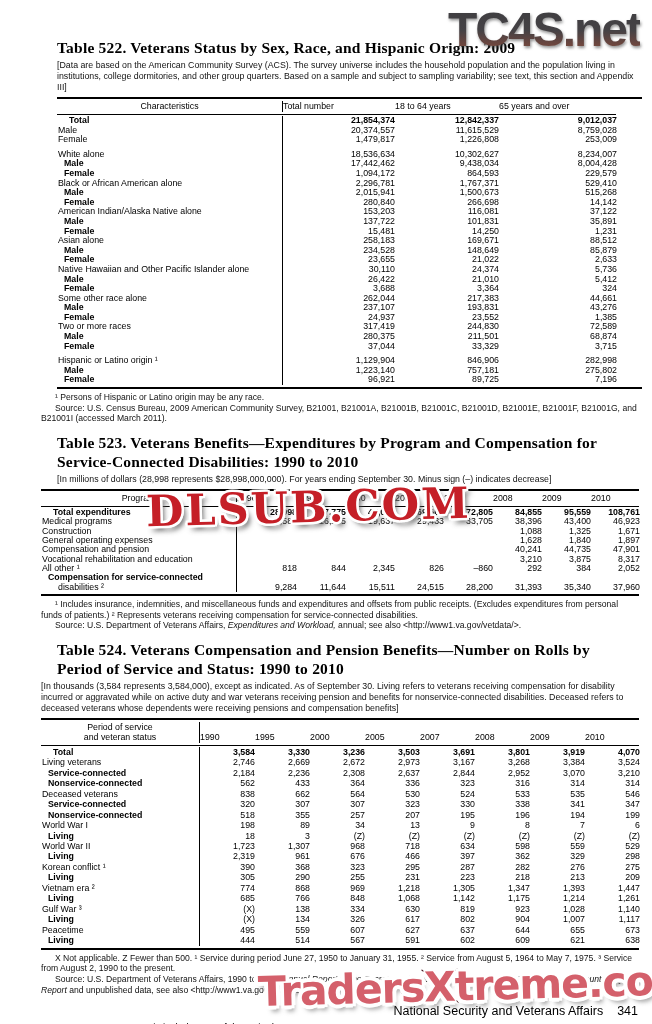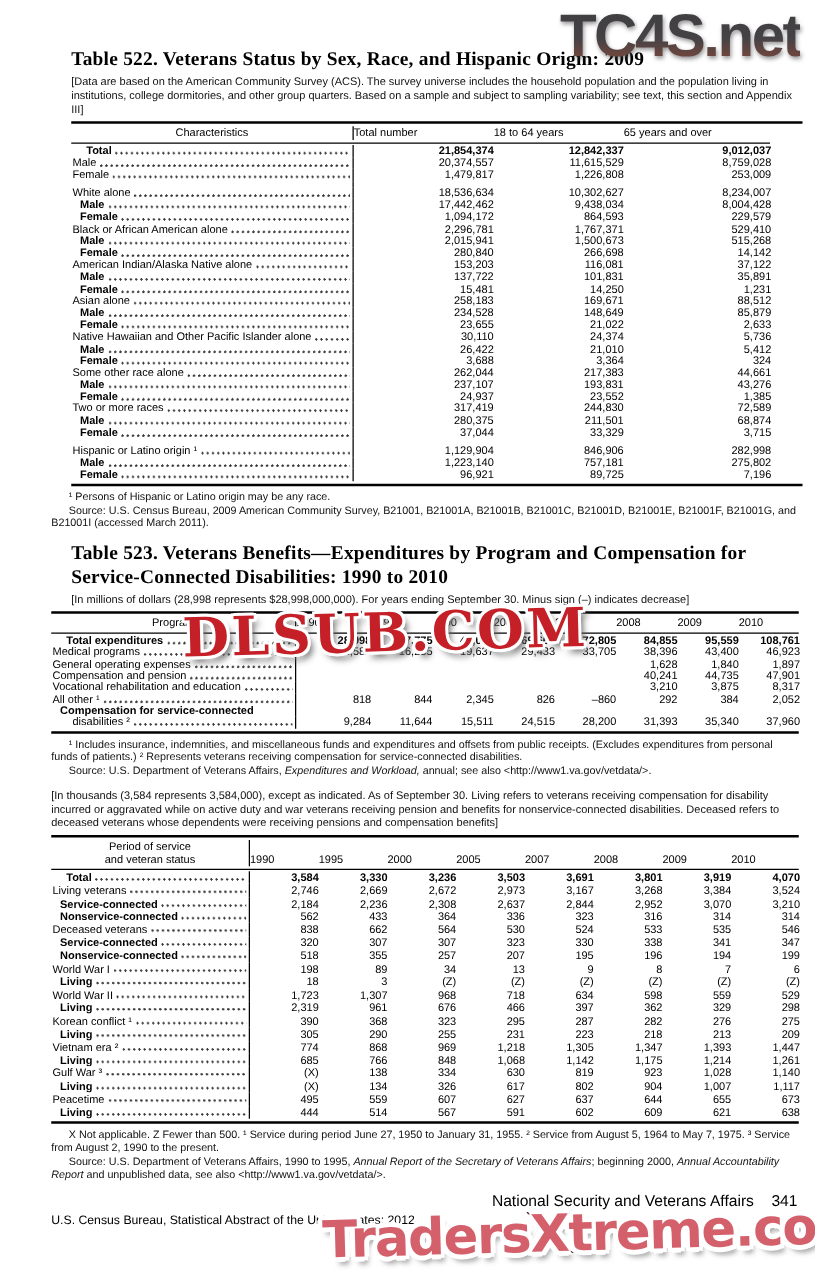--- a/index.html
+++ b/index.html
@@ -20,21 +20,21 @@
     border-top:2.3px solid #000;border-bottom:2.5px solid #000;
     font-size:8.8px;color:#000;box-sizing:border-box;
   }
   .thead{display:flex;align-items:flex-end;border-bottom:1.3px solid #000;padding:2px 0 2px;}
   .hstub{text-align:center;border-right:1px solid #000;align-self:stretch;display:flex;align-items:center;justify-content:center;white-space:pre-line;line-height:10.5px;}
   .hcell{text-align:left;padding-bottom:0;}
   .tbody{padding:1px 0 2px;}
   .row{display:flex;align-items:baseline;}
   .row.gap{height:5px;align-items:stretch;}
   .row.gap .stub{height:auto;}
-  .stub{display:flex;align-items:baseline;border-right:1px solid #000;align-self:stretch;overflow:hidden;}
+  .stub{display:flex;align-items:baseline;border-right:1px solid #000;align-self:stretch;overflow:hidden;flex-direction:column;}
   .lab{white-space:nowrap;}
   .lead{
     flex:1;align-self:stretch;margin:0 2px 0 3px;
     background:radial-gradient(circle at 1px 6.5px,#3a3a3a 0.85px,transparent 1.05px) repeat-x;
     background-size:4.2px 100%;
   }
   .cell{text-align:right;white-space:nowrap;}
   .b .lab,.b .cell{font-weight:bold;}
   .stub.a .lab{padding-left:1px;}
   .stub.b .lab{padding-left:7px;}
@@ -415,20 +415,34 @@
               <div class="cell c2">16,255</div>
               <div class="cell c3">19,637</div>
               <div class="cell c4">29,433</div>
               <div class="cell c5">33,705</div>
               <div class="cell c6">38,396</div>
               <div class="cell c7">43,400</div>
               <div class="cell c8">46,923</div>
             </div>
             <div class="row">
               <div class="stub a">
+                <span class="lab">Construction</span>
+                <span class="lead"></span>
+              </div>
+              <div class="cell c1"></div>
+              <div class="cell c2"></div>
+              <div class="cell c3"></div>
+              <div class="cell c4"></div>
+              <div class="cell c5"></div>
+              <div class="cell c6">1,088</div>
+              <div class="cell c7">1,325</div>
+              <div class="cell c8">1,671</div>
+            </div>
+            <div class="row">
+              <div class="stub a">
                 <span class="lab">General operating expenses</span>
                 <span class="lead"></span>
               </div>
               <div class="cell c1"></div>
               <div class="cell c2"></div>
               <div class="cell c3"></div>
               <div class="cell c4"></div>
               <div class="cell c5"></div>
               <div class="cell c6">1,628</div>
               <div class="cell c7">1,840</div>
@@ -497,20 +511,21 @@
             </div>
           </div>
       </div>
       <div class="fns">
           <div class="fn"><span>¹ Includes insurance, indemnities, and miscellaneous funds and expenditures and offsets from public receipts. (Excludes expenditures from personal funds of patients.) ² Represents veterans receiving compensation for service-connected disabilities.</span></div>
           <div class="fn"><span>Source: U.S. Department of Veterans Affairs, </span><span class="it">Expenditures and Workload,</span><span> annual; see also &lt;http://www1.va.gov/vetdata/&gt;.</span></div>
         </div>
     </div>
 
     <div class="sec524" style="margin-top:2px;">
+      <div class="ttl" style="margin-left:16px;">Table 524. Veterans Compensation and Pension Benefits—Number on Rolls by Period of Service and Status: 1990 to 2010</div>
       <div class="note wide">[In thousands (3,584 represents 3,584,000), except as indicated. As of September 30. Living refers to veterans receiving compensation for disability incurred or aggravated while on active duty and war veterans receiving pension and benefits for nonservice-connected disabilities. Deceased refers to deceased veterans whose dependents were receiving pensions and compensation benefits]</div>
       <div class="tbl t524">
         <div class="thead">
             <div class="hstub">Period of service
 and veteran status</div>
             <div class="hcell c1">1990</div>
             <div class="hcell c2">1995</div>
             <div class="hcell c3">2000</div>
             <div class="hcell c4">2005</div>
             <div class="hcell c5">2007</div>

